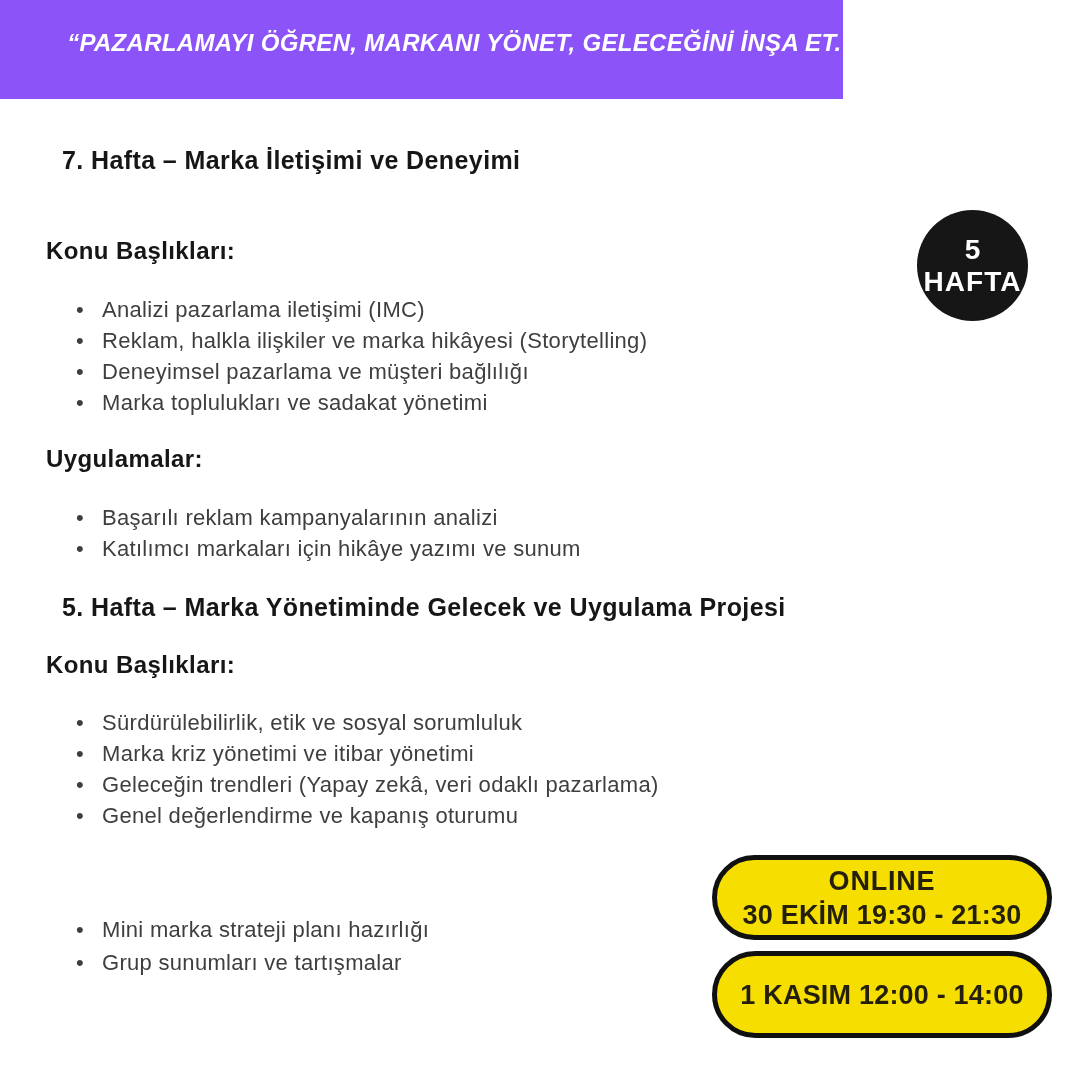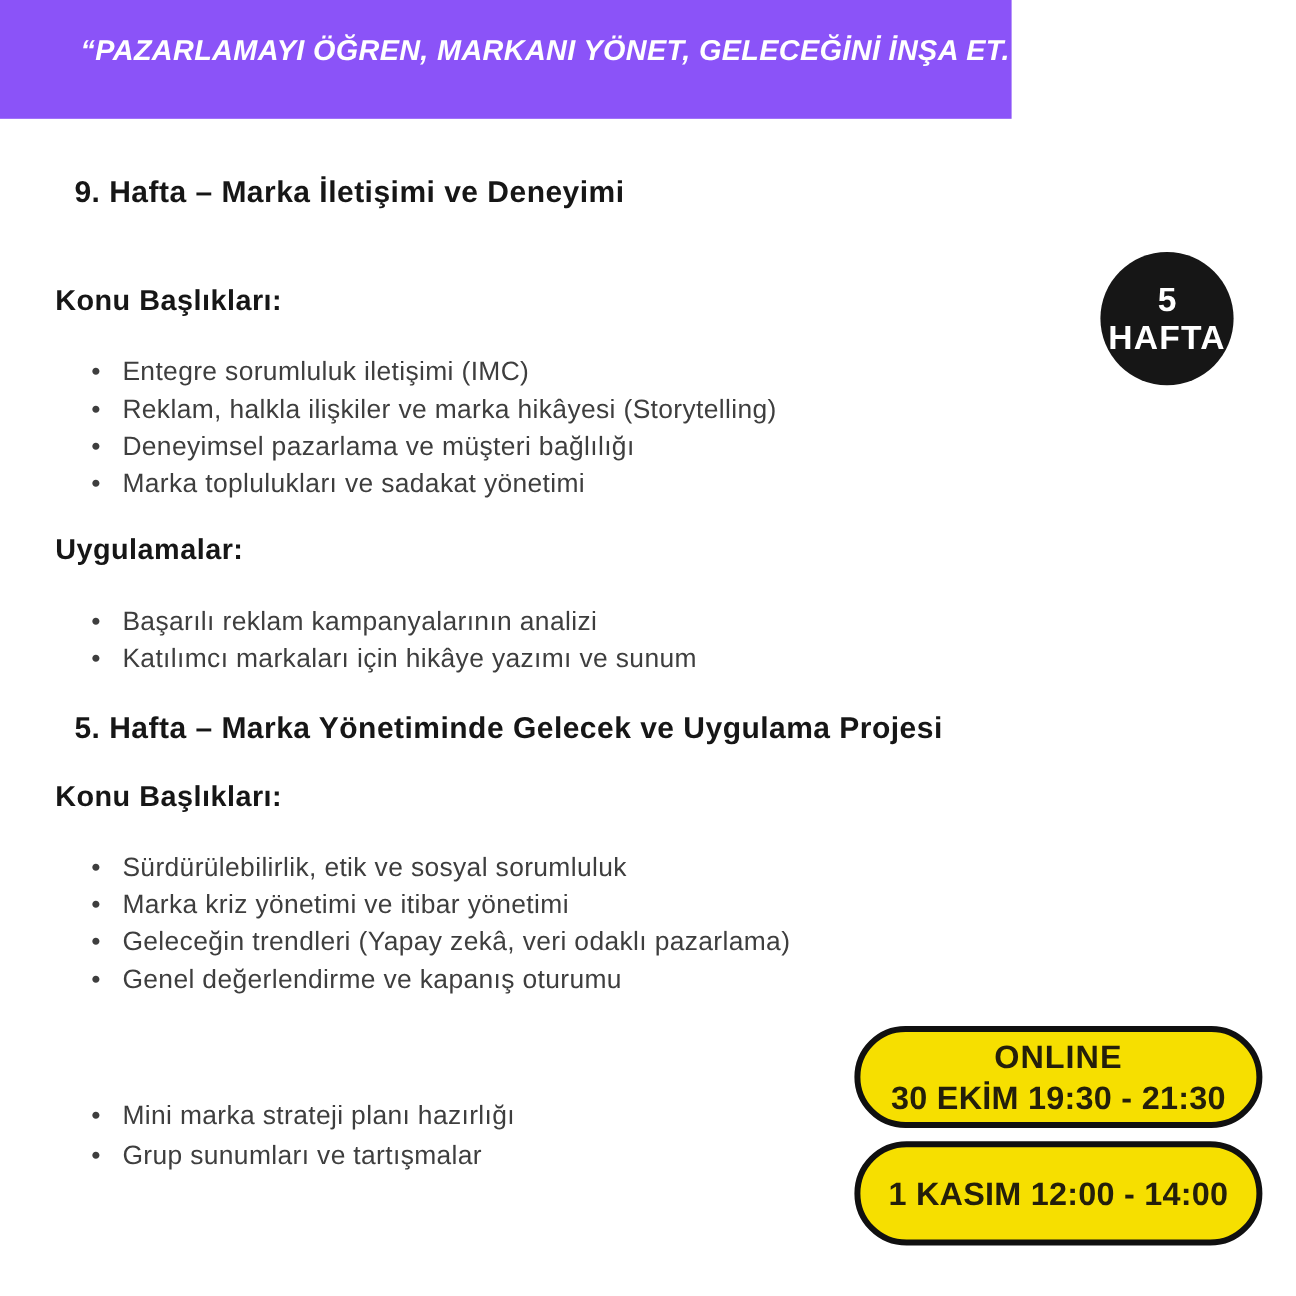--- a/index.html
+++ b/index.html
@@ -132,28 +132,28 @@
 
   <div class="banner">
     <span class="banner-text">“PAZARLAMAYI ÖĞREN, MARKANI YÖNET, GELECEĞİNİ İNŞA ET.”</span>
   </div>
 
   <div class="badge">
     <span class="badge-number">5</span>
     <span class="badge-unit">HAFTA</span>
   </div>
 
-  <div class="week-title" id="week4-title">9. Hafta – Marka İletişimi ve Deneyimi</div>
+  <div class="week-title" id="week4-title">7. Hafta – Marka İletişimi ve Deneyimi</div>
 
   <div class="sub-heading" id="week4-topics-heading">Konu Başlıkları:</div>
 
   <ul class="bullets" id="week4-topics-list">
     <li>
       <span class="dot">•</span>
-      <span>Entegre sorumluluk iletişimi (IMC)</span>
+      <span>Analizi pazarlama iletişimi (IMC)</span>
     </li>
     <li>
       <span class="dot">•</span>
       <span>Reklam, halkla ilişkiler ve marka hikâyesi (Storytelling)</span>
     </li>
     <li>
       <span class="dot">•</span>
       <span>Deneyimsel pazarlama ve müşteri bağlılığı</span>
     </li>
     <li>

